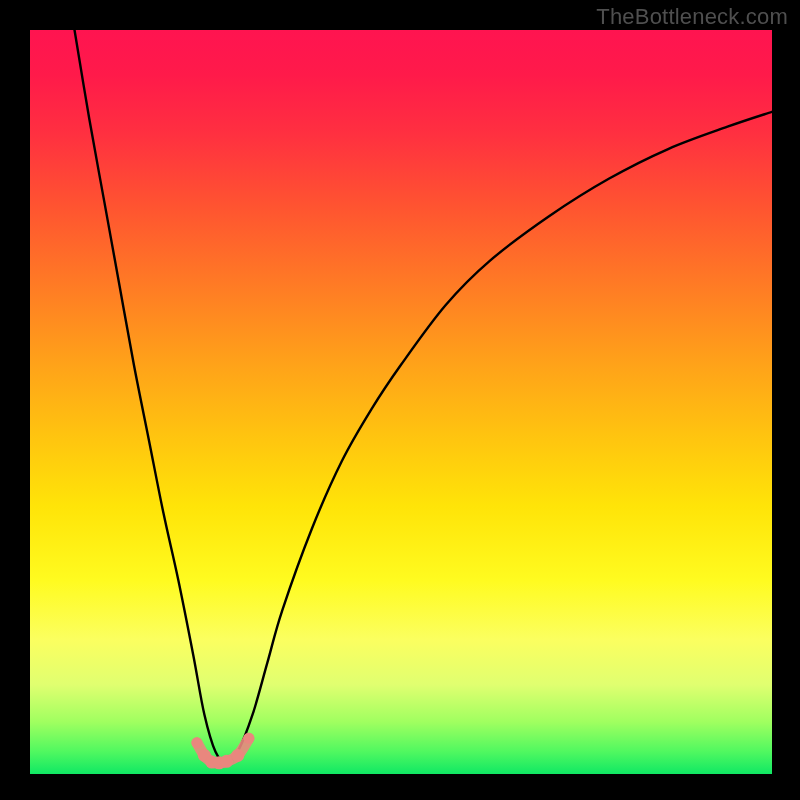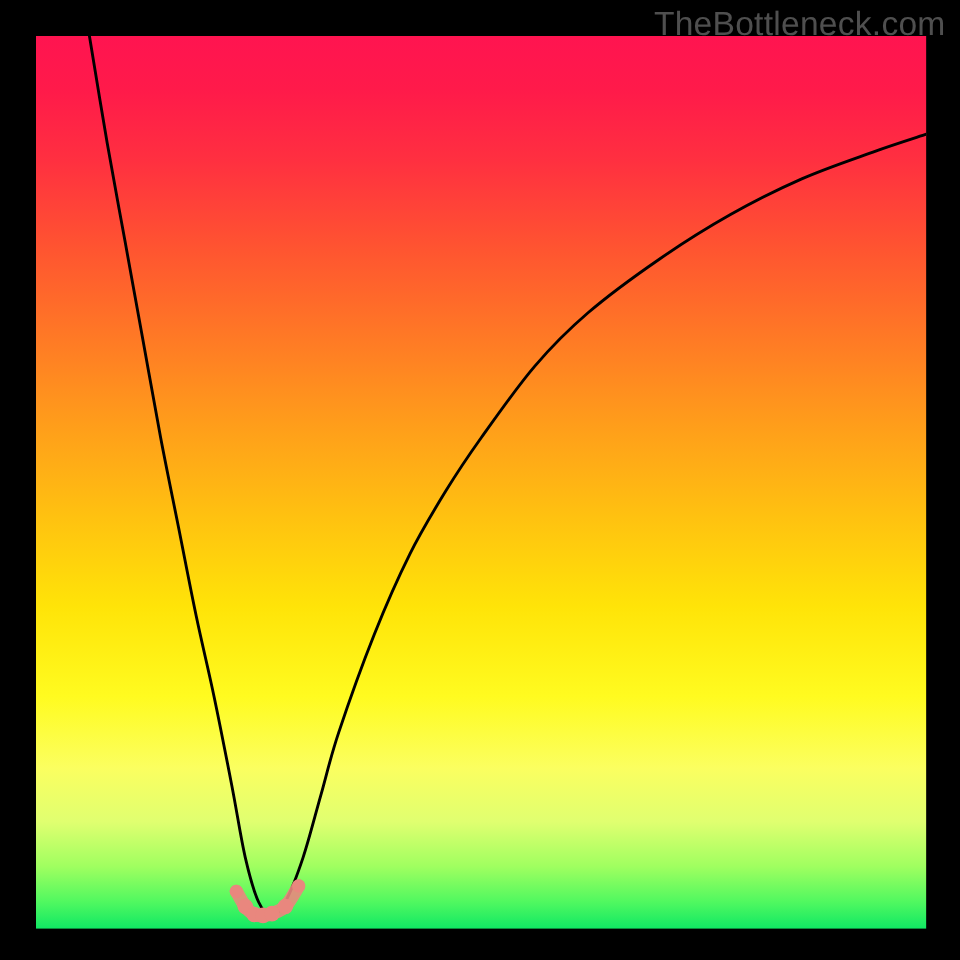--- a/index.html
+++ b/index.html
@@ -17,21 +17,21 @@
     left: 0;
     width: 800px;
     height: 800px;
     background: #000;
   }
   .watermark {
     position: absolute;
     top: 4px;
     right: 12px;
     color: #4f4f4f;
-    font-size: 28px;
+    font-size: 22px;
     font-weight: 500;
     letter-spacing: 0.2px;
     user-select: none;
   }
   .plot-area {
     position: absolute;
     left: 30px;
     top: 30px;
     width: 742px;
     height: 744px;

